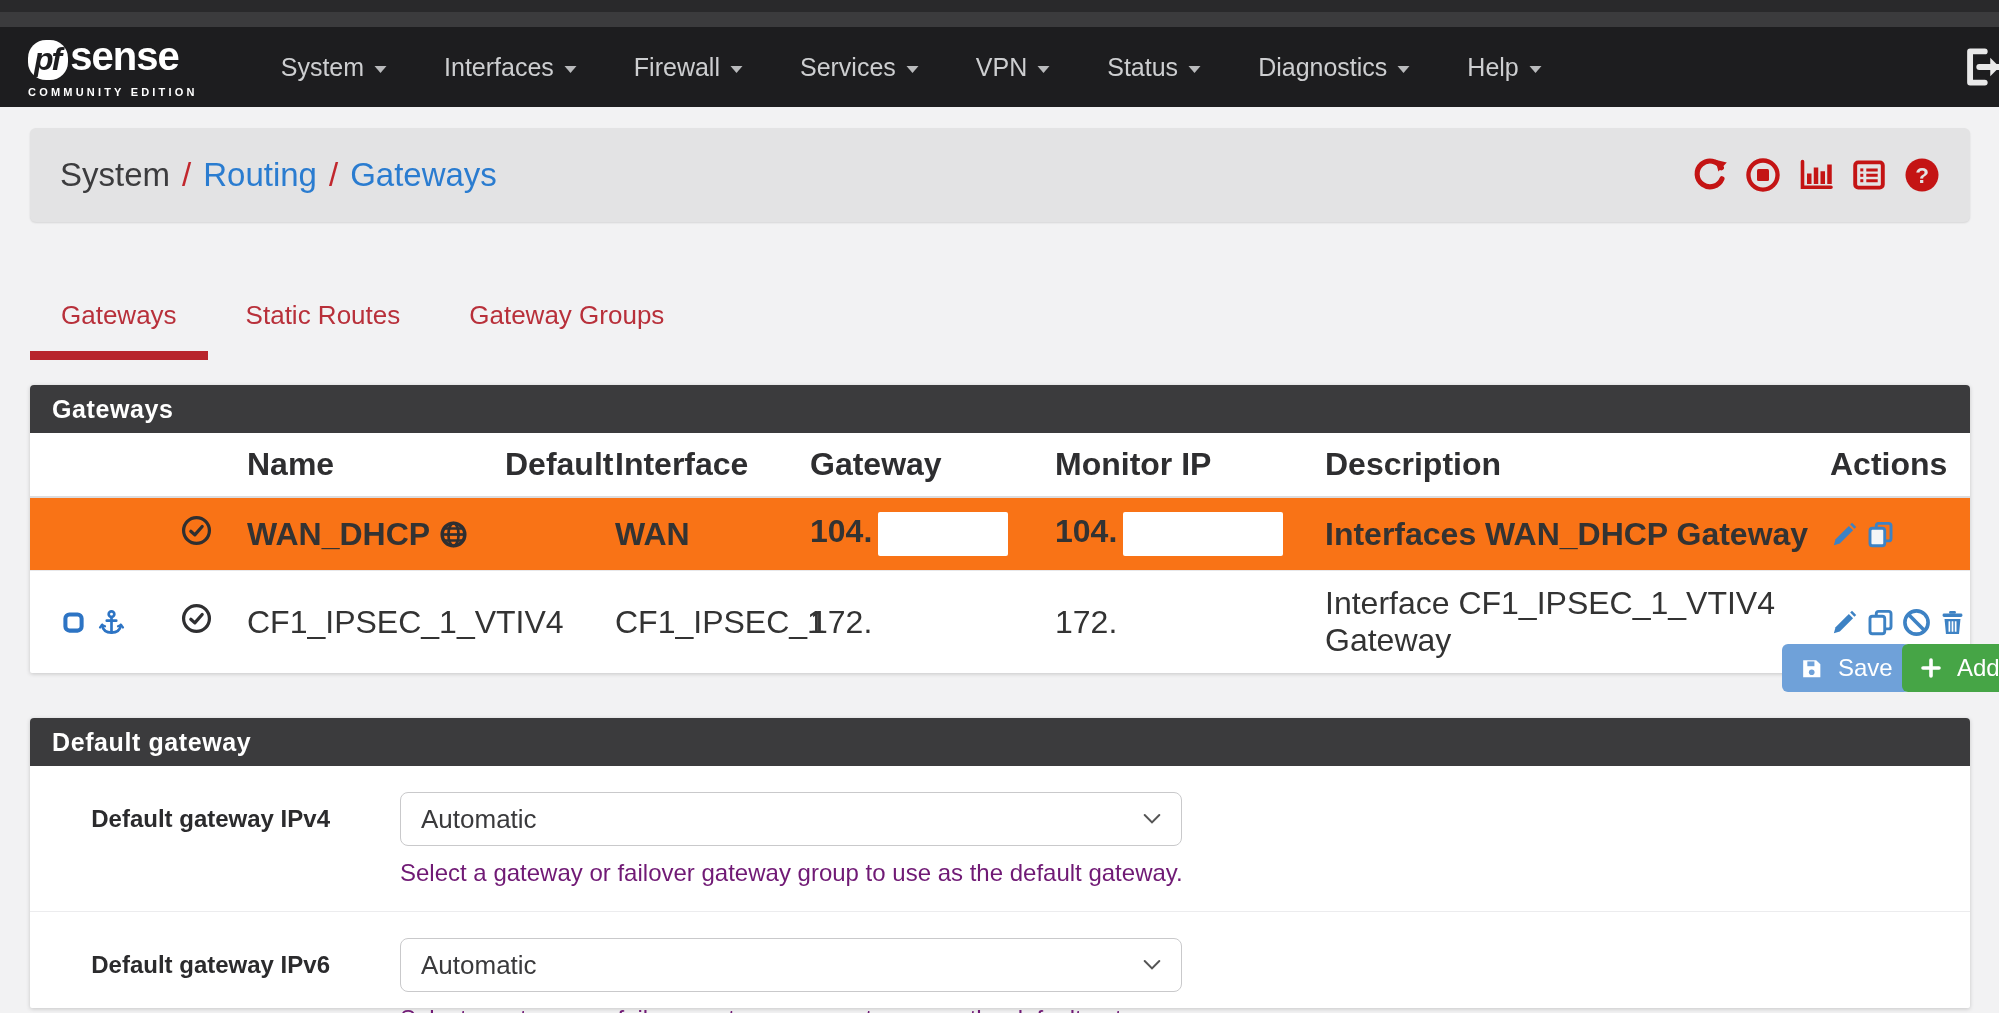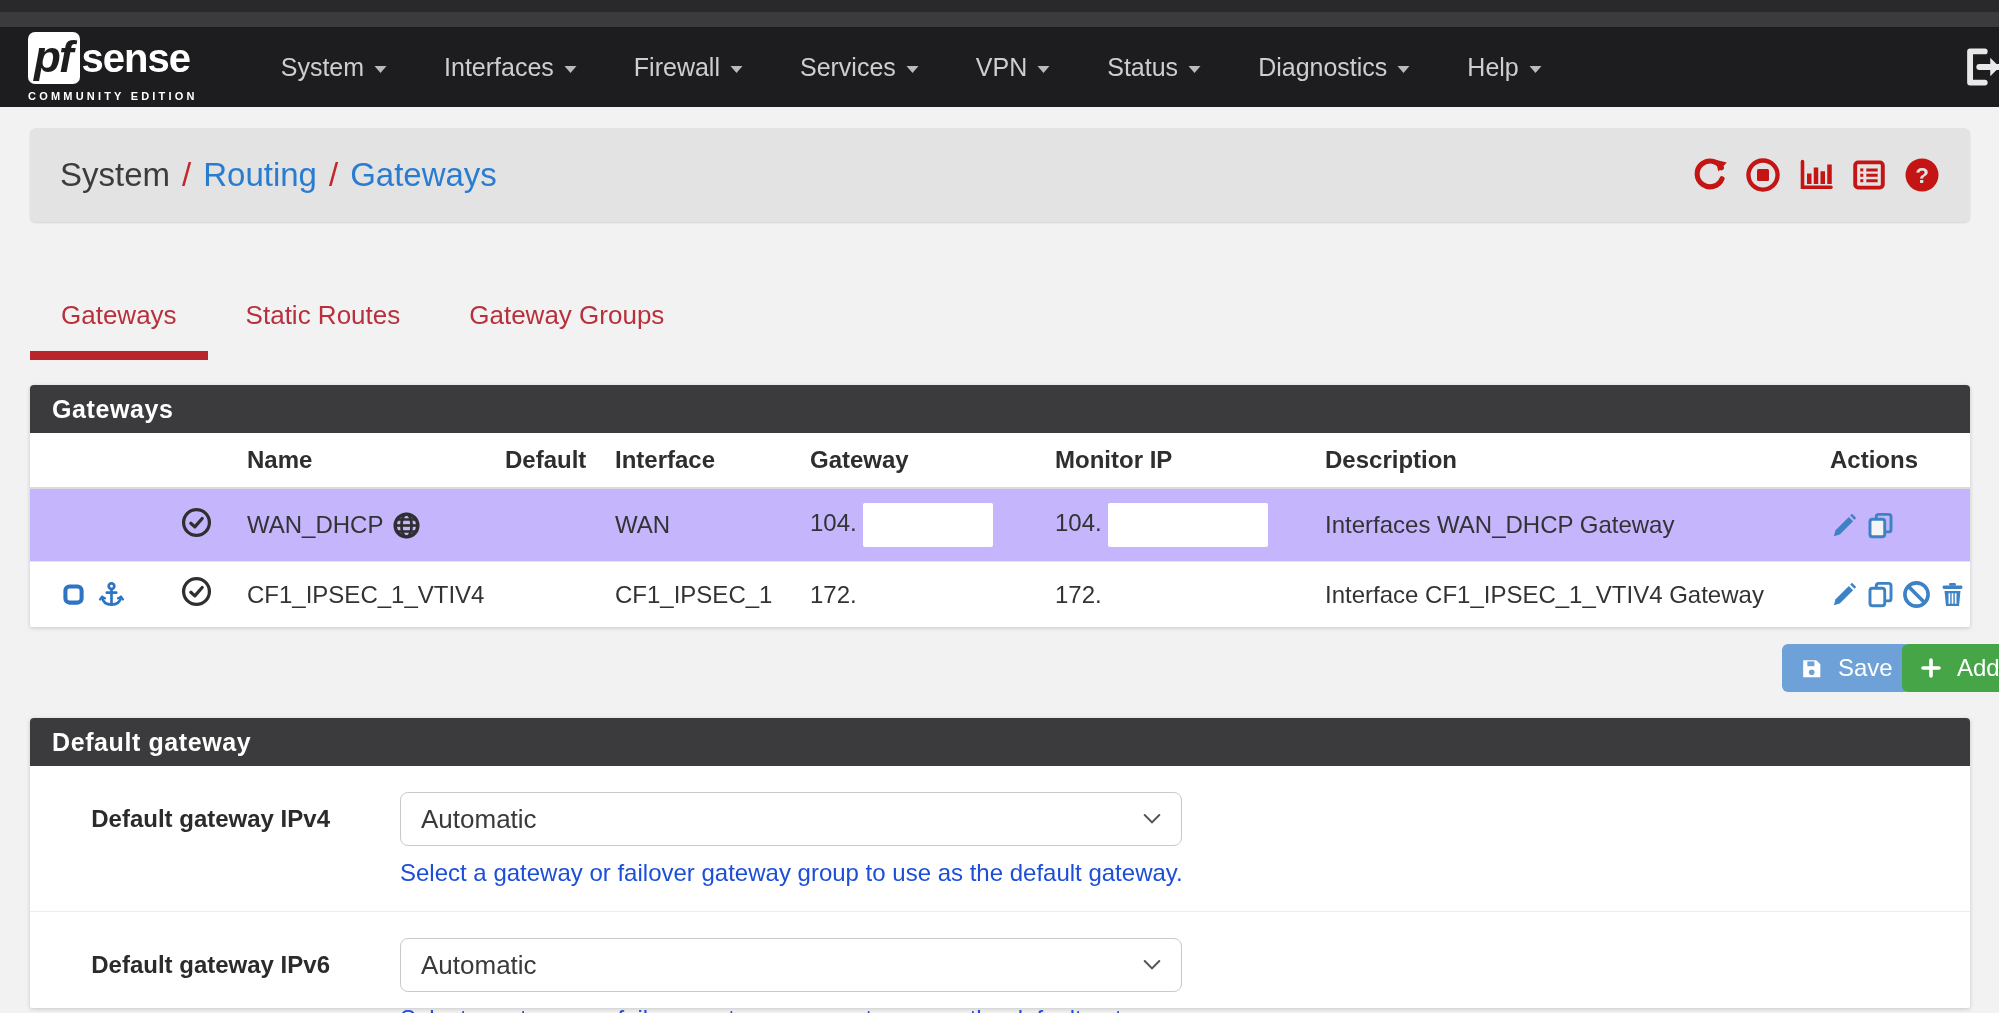--- a/index.html
+++ b/index.html
@@ -14,21 +14,21 @@
   .top-strip1 { position:absolute; left:0; top:0; width:1999px; height:12px; background:#29292b; }
   .top-strip2 { position:absolute; left:0; top:12px; width:1999px; height:15px; background:#3b3b3d; }
   .navbar {
     position:absolute; left:0; top:27px; width:1999px; height:80px;
     background:#1d1d1f; display:flex; align-items:center;
   }
   .logo { margin-left:28px; display:flex; flex-direction:column; line-height:1; }
   .logo-row { display:flex; align-items:baseline; }
   .logo-pf {
     background:#fff; color:#1d1d1f; font-weight:bold; font-style:italic;
-    font-size:44px; border-radius:7px; padding:3px 8px 5px 6px; letter-spacing:-2px;
+    font-size:32px; border-radius:18px; padding:3px 8px 5px 6px; letter-spacing:-2px;
   }
   .logo-sense { color:#fff; font-weight:bold; font-size:40px; letter-spacing:-1px; margin-left:2px; }
   .logo-sub { color:#fff; font-weight:bold; font-size:11px; letter-spacing:3.2px; margin-top:7px; }
   .nav-menu { display:flex; align-items:center; margin-left:55px; }
   .nav-item {
     display:flex; align-items:center; gap:9px;
     color:#cdced0; font-size:25px; padding:0 28px; height:80px; cursor:pointer;
   }
   .nav-item .caret { margin-top:4px; color:#b9babc; }
   .signout { position:absolute; right:-12px; top:18px; width:58px; height:44px; color:#e9e9e9; }
@@ -55,24 +55,24 @@
   .panel { position:absolute; left:30px; width:1940px; background:#fff;
            box-shadow:0 1px 4px rgba(0,0,0,.18); border-radius:4px 4px 2px 2px; }
   .panel-hd {
     background:#3b3b3d; color:#fff; font-weight:bold; font-size:25px;
     height:48px; display:flex; align-items:center; padding-left:22px;
     letter-spacing:.6px; border-radius:4px 4px 0 0;
   }
   .panel-gateways { top:385px; }
   .panel-default  { top:718px; height:290px; }
   
-  table { width:100%; border-collapse:collapse; font-size:24px; color:#333; table-layout:fixed; }
+  table { width:100%; border-collapse:collapse; font-size:32px; color:#333; table-layout:fixed; }
   th { text-align:left; font-weight:bold; color:#2e2e30; padding:13px 10px; border-bottom:2px solid #dcdcde; }
   td { padding:14px 10px; border-top:1px solid #e8e8ea; vertical-align:middle; }
-  tr.stripe td { background:#c4b5fd; }
+  tr.stripe td { background:#f97316;font-weight:bold; }
   .cell-flex { display:flex; align-items:center; gap:9px; }
   .col-pad { padding-left:32px; }
   .status-ic { width:31px; height:31px; color:#2f2f31; flex:0 0 auto; }
   .globe-ic { width:29px; height:29px; color:#2f2f31; flex:0 0 auto; }
   .row-ic { width:27px; height:27px; color:#2d74c4; cursor:pointer; flex:0 0 auto; }
   .act-ic { width:29px; height:29px; color:#3d82c4; cursor:pointer; flex:0 0 auto; }
   .acts { display:flex; align-items:center; gap:7px; }
   .redact { display:inline-block; vertical-align:middle; background:#fff; height:44px; border-radius:2px; margin-left:6px; }
   .redact.gw { width:130px; }
   .redact.mon { width:160px; }
@@ -88,21 +88,21 @@
   
   .form-row { display:flex; padding:26px 0 24px 0;gap:20px; }
   .form-row + .form-row { border-top:1px solid #ececee; }
   .form-label { width:300px; text-align:right; font-weight:bold; font-size:24px; color:#2b2b2d; padding-top:13px; flex:0 0 auto; }
   .form-ctl { margin-left:50px; }
   .select {
     width:782px; height:54px; border:1.5px solid #c9c9cb; border-radius:8px; background:#fff;
     display:flex; align-items:center; padding:0 20px; font-size:26px; color:#3a3a3c; cursor:pointer;
   }
   .select .chev { margin-left:auto; color:#555; }
-  .help { font-size:24px; color:#1d4ed8; margin-top:13px; }
+  .help { font-size:24px; color:#701a75; margin-top:13px; }
 </style>
 </head>
 <body>
 
 <div class="top-strip1"></div>
 <div class="top-strip2"></div>
 
 <div class="navbar">
   <div class="logo">
     <div class="logo-row">

